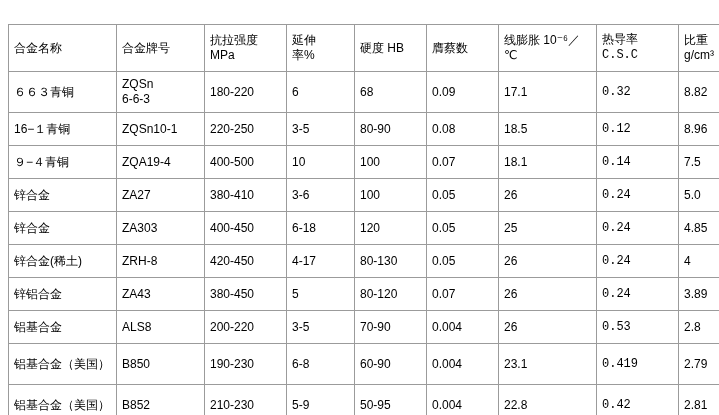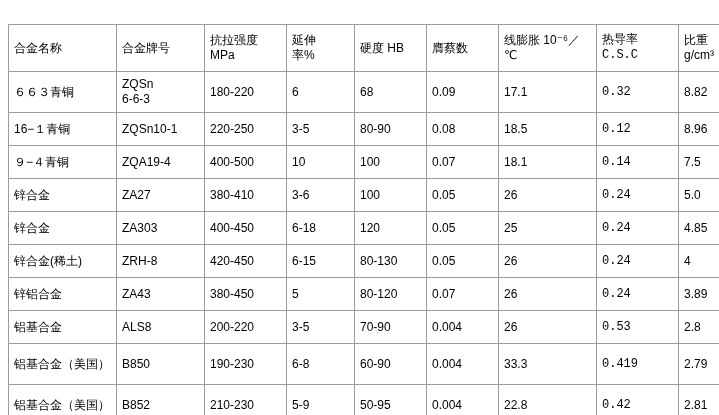--- a/index.html
+++ b/index.html
@@ -269,21 +269,21 @@
           <td class="c0">
             <span class="cell-wrap">锌合金(稀土)</span>
           </td>
           <td class="c1">
             <span class="cell-text">ZRH-8</span>
           </td>
           <td class="c2">
             <span class="cell-text">420-450</span>
           </td>
           <td class="c3">
-            <span class="cell-text">6-15</span>
+            <span class="cell-text">4-17</span>
           </td>
           <td class="c4">
             <span class="cell-text">80-130</span>
           </td>
           <td class="c5">
             <span class="cell-text">0.05</span>
           </td>
           <td class="c6">
             <span class="cell-text">26</span>
           </td>
@@ -365,21 +365,21 @@
           <td class="c3">
             <span class="cell-text">6-8</span>
           </td>
           <td class="c4">
             <span class="cell-text">60-90</span>
           </td>
           <td class="c5">
             <span class="cell-text">0.004</span>
           </td>
           <td class="c6">
-            <span class="cell-text">33.3</span>
+            <span class="cell-text">23.1</span>
           </td>
           <td class="c7">
             <span class="cell-text">0.419</span>
           </td>
           <td class="c8">
             <span class="cell-text">2.79</span>
           </td>
         </tr>
         <tr class="tall">
           <td class="c0">

